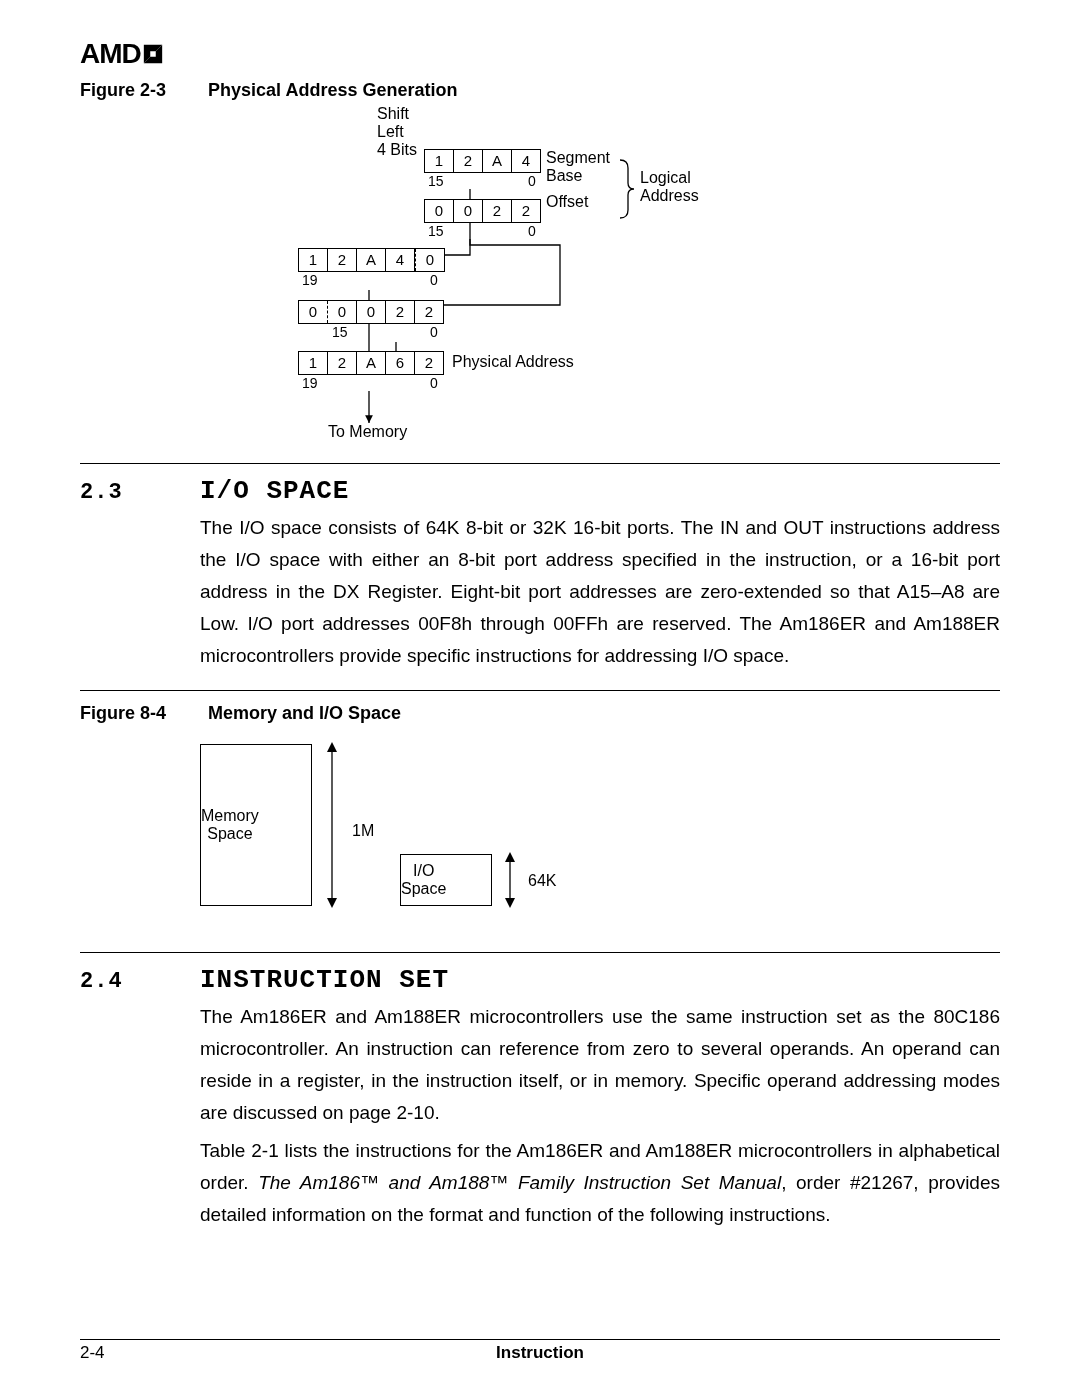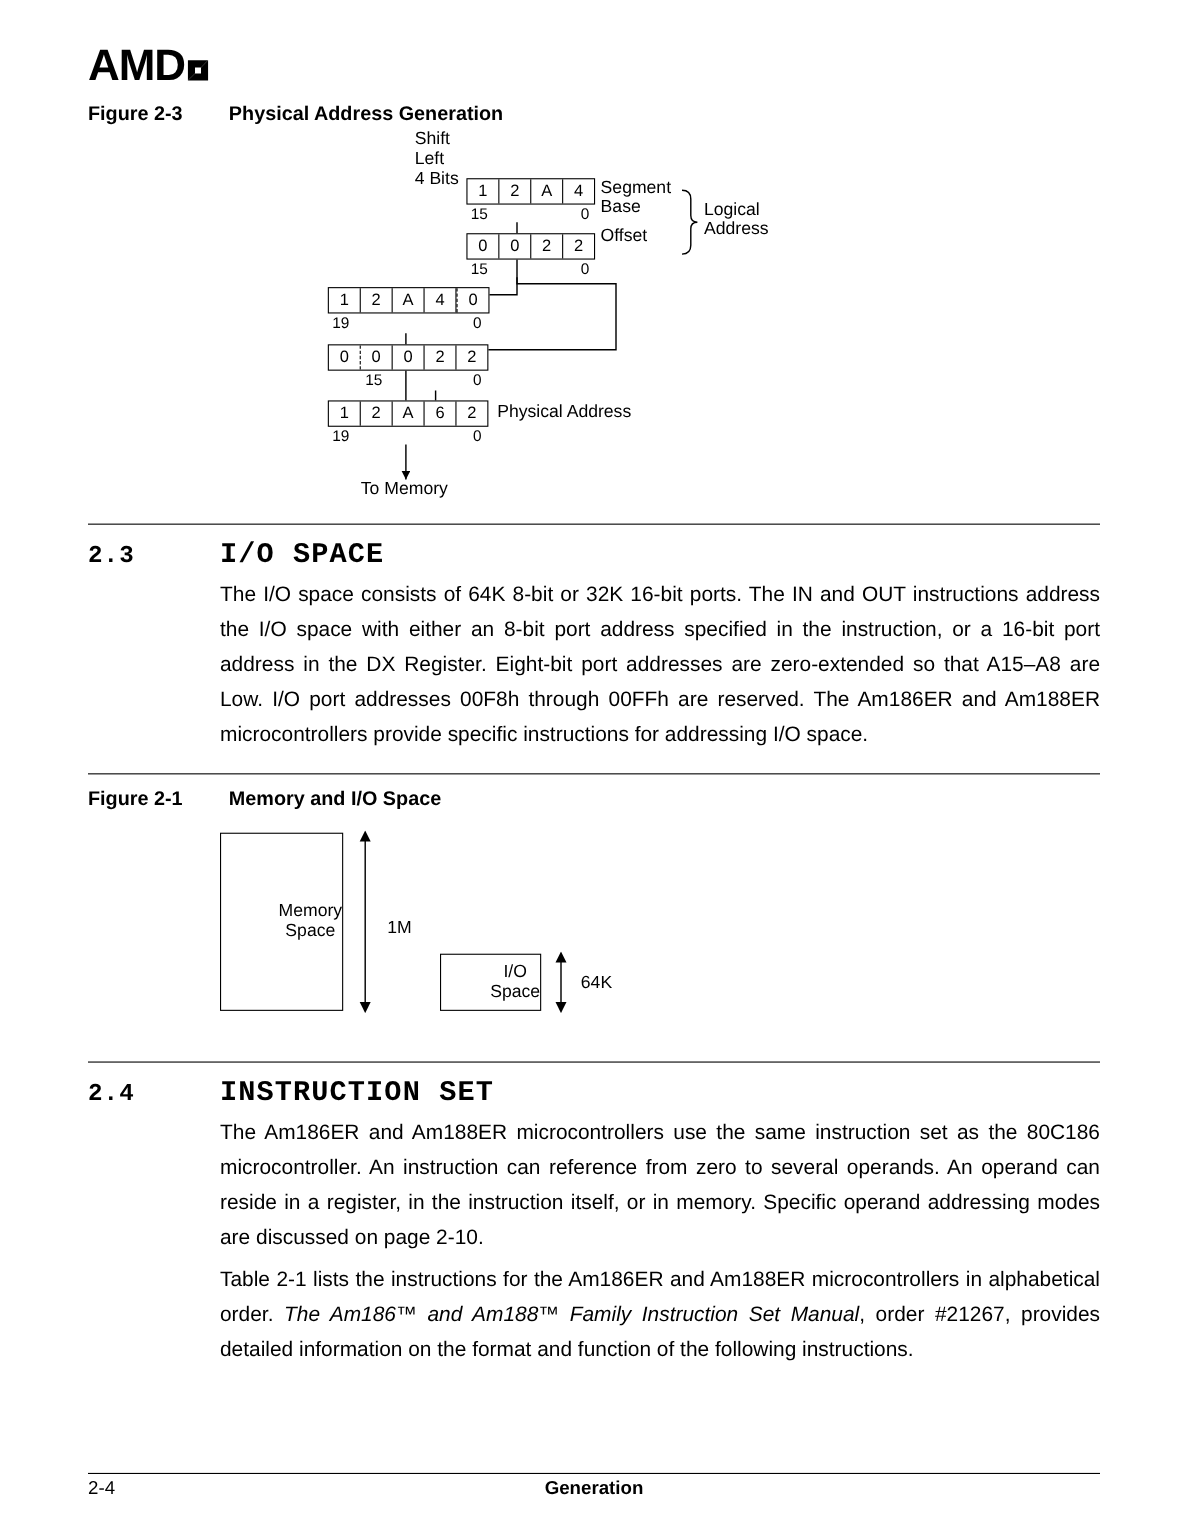--- a/index.html
+++ b/index.html
@@ -12,21 +12,21 @@
   .page {
     width: 1080px;
     height: 1397px;
     position: relative;
     box-sizing: border-box;
     padding: 38px 80px 30px 80px;
   }
   .logo {
     font-family: Arial, sans-serif;
     font-weight: 900;
-    font-size: 40px;
+    font-size: 28px;
     letter-spacing: -1px;
   }
   .logo .arrow {
     display:inline-block;
     transform: translateY(2px);
   }
   .fig-caption {
     font-weight: bold;
     font-size: 18px;
     margin-top: 10px;
@@ -97,21 +97,21 @@
     height: 200px;
     margin-left: 120px;
     margin-top: 10px;
   }
   .box-outline {
     position:absolute;
     border: 1.5px solid #000;
     text-align:center;
     display:flex;
     align-items:center;
-    justify-content:flex-end;
+    justify-content:flex-start;
     font-size:16px;
     line-height:18px;
   }
   .footer {
     position:absolute;
     bottom: 34px;
     left: 80px;
     right: 80px;
     border-top: 1.5px solid #000;
     padding-top: 3px;
@@ -225,21 +225,21 @@
 
   <div class="section-row">
     <div class="section-num">2.3</div>
     <div class="section-title">I/O SPACE</div>
   </div>
   <div class="body-text">The I/O space consists of 64K 8-bit or 32K 16-bit ports. The IN and OUT instructions address the I/O space with either an 8-bit port address specified in the instruction, or a 16-bit port address in the DX Register. Eight-bit port addresses are zero-extended so that A15–A8 are Low. I/O port addresses 00F8h through 00FFh are reserved. The Am186ER and Am188ER microcontrollers provide specific instructions for addressing I/O space.</div>
 
   <hr class="hr">
 
   <div class="fig-caption" style="margin-left:0px;">
-    <span class="fignum">Figure 2-1</span><span>Memory and I/O Space</span>
+    <span class="fignum">Figure 8-4</span><span>Memory and I/O Space</span>
   </div>
 
   <div class="fig4-area">
     <div class="box-outline" style="left:0; top:10px; width:110px; height:160px;">
       <div>
         <div>Memory</div>
         <div>Space</div>
       </div>
     </div>
     <svg style="position:absolute; left:120px; top:8px;" width="30" height="166">
@@ -269,16 +269,16 @@
     <div class="section-num">2.4</div>
     <div class="section-title">INSTRUCTION SET</div>
   </div>
   <div class="body-text">The Am186ER and Am188ER microcontrollers use the same instruction set as the 80C186 microcontroller. An instruction can reference from zero to several operands. An operand can reside in a register, in the instruction itself, or in memory. Specific operand addressing modes are discussed on page 2-10.</div>
   <div class="body-text" style="">
     <span>Table 2-1 lists the instructions for the Am186ER and Am188ER microcontrollers in alphabetical order. </span><span class="ital">The Am186™ and Am188™ Family Instruction Set Manual</span><span>, order #21267, provides detailed information on the format and function of the following instructions.</span>
   </div>
 
   <div class="footer">
     <span class="pnum">2-4</span>
-    <span class="ptitle">Generation</span>
+    <span class="ptitle">Instruction</span>
   </div>
 
 </div>
 
 </body></html>

